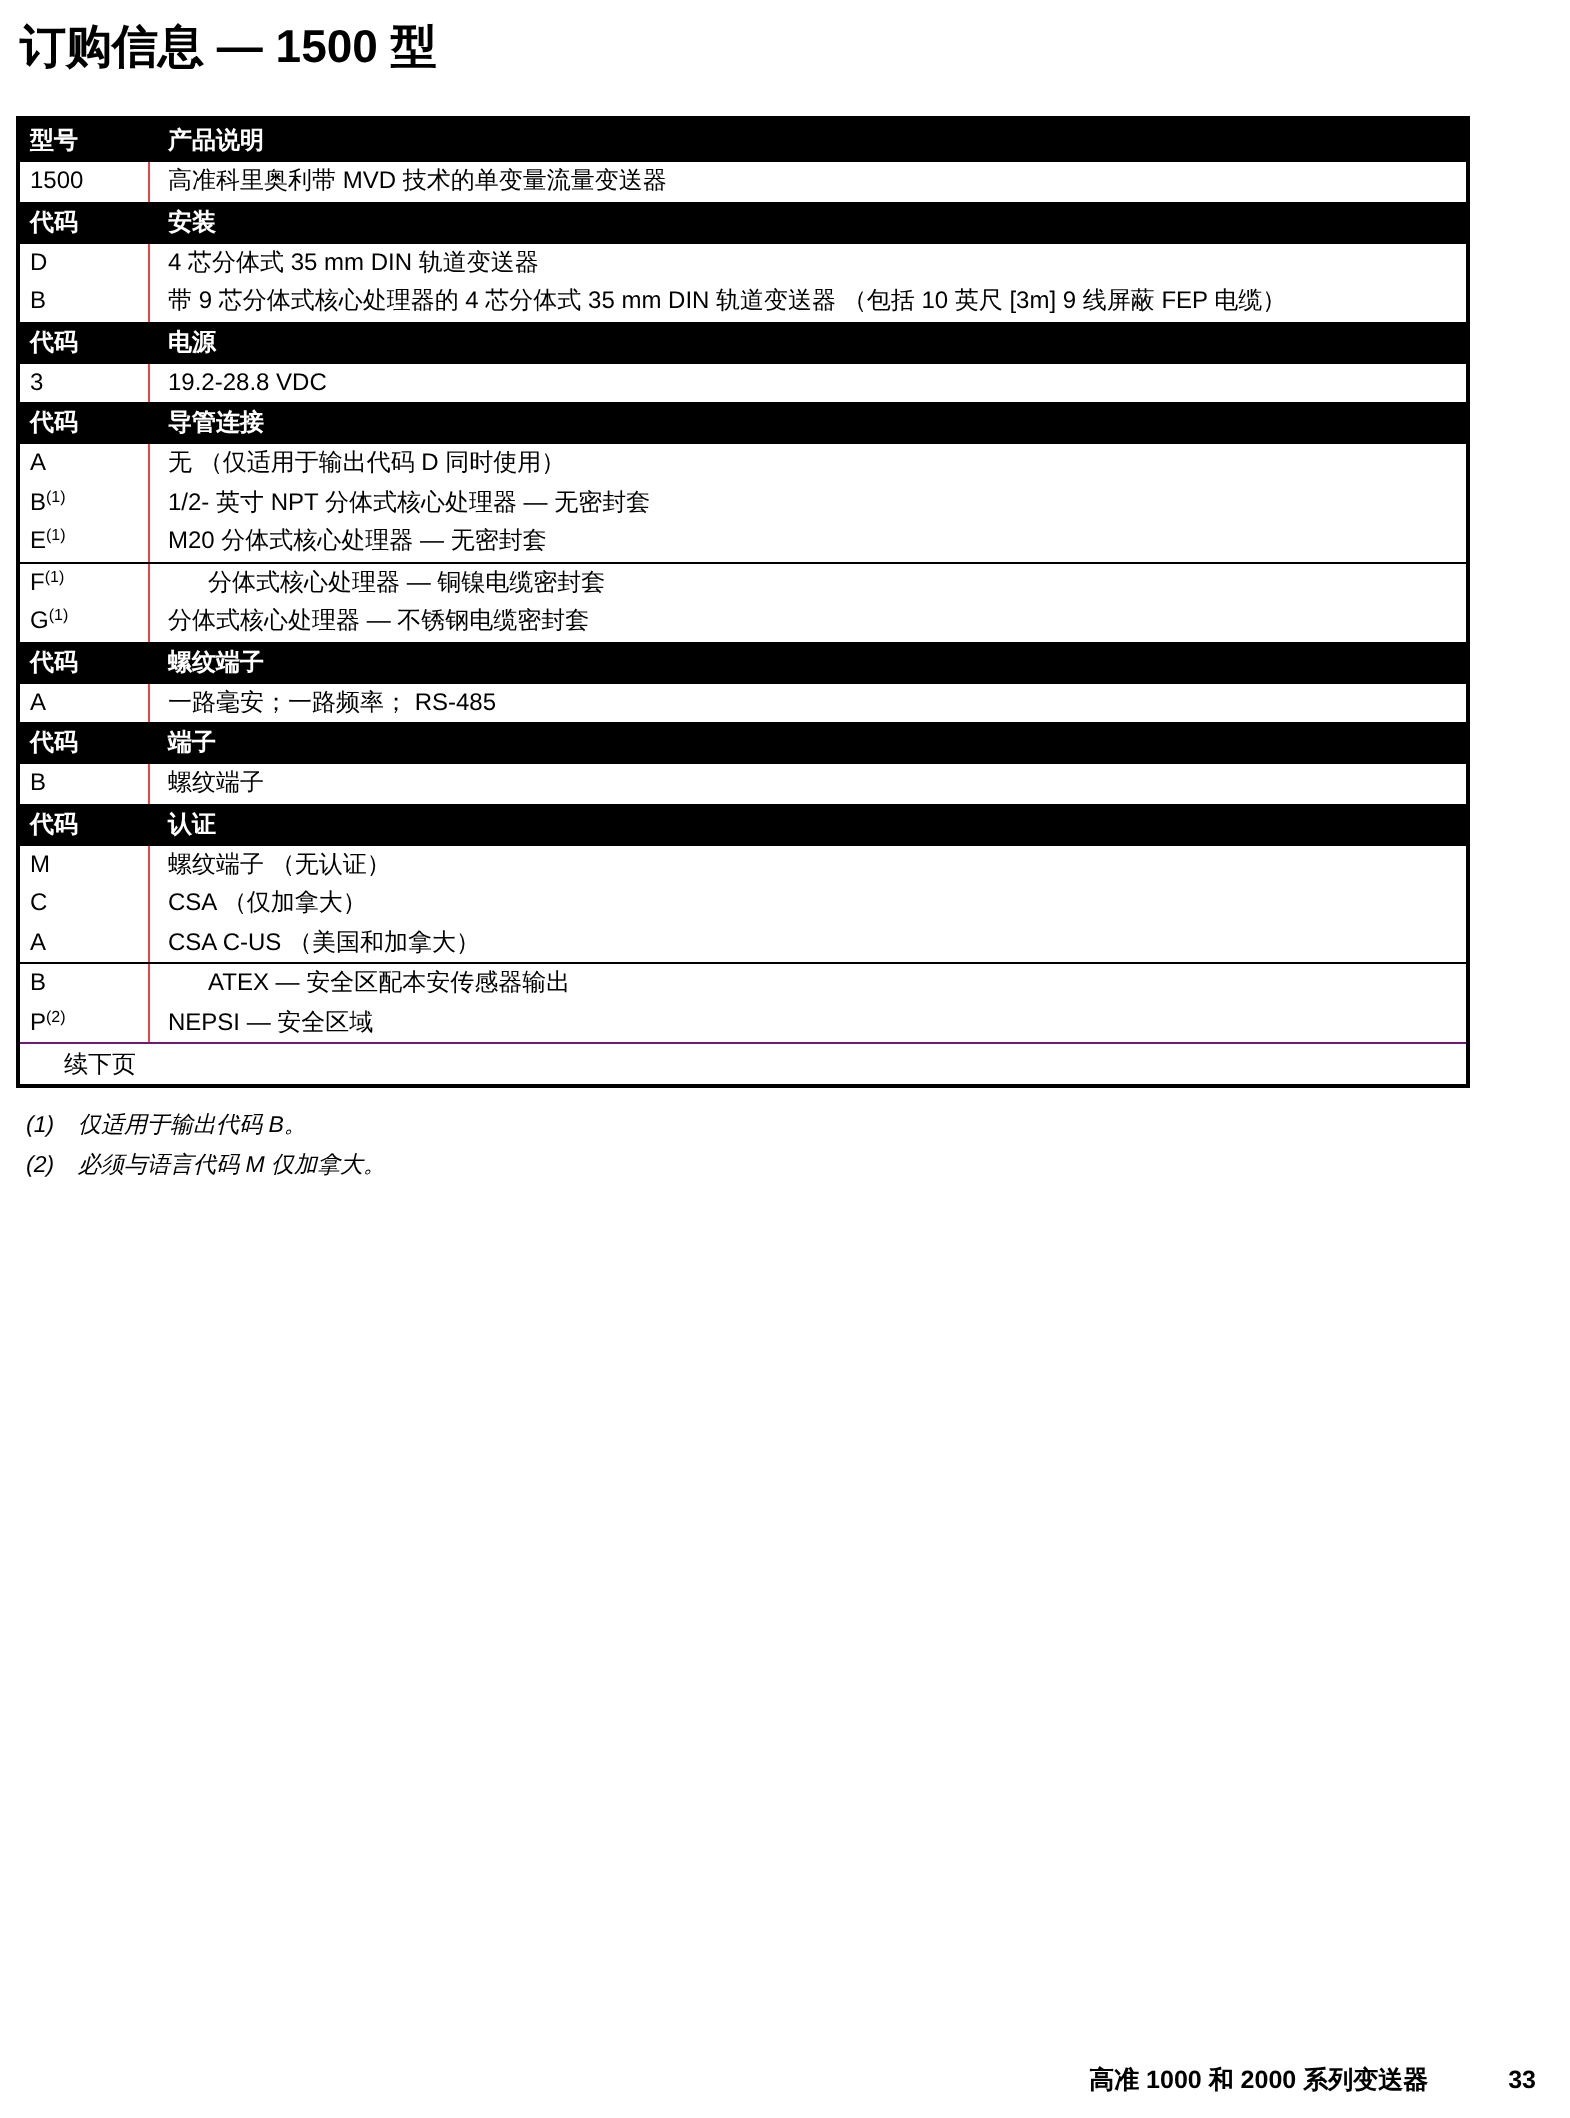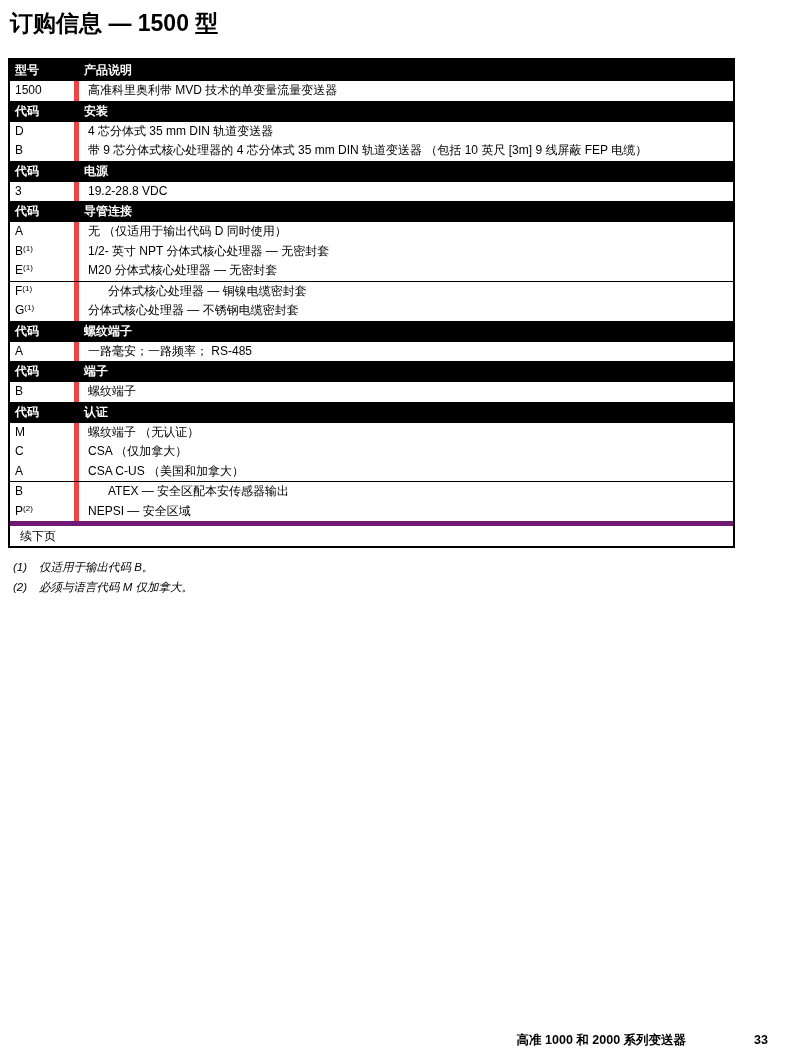--- a/index.html
+++ b/index.html
@@ -2,30 +2,30 @@
 <html><head>
 <meta charset="utf-8">
 <style>
   html,body{margin:0;padding:0;background:#fff;}
   .page{position:relative;width:785px;height:1059px;background:#ffffff;overflow:hidden;
         font-family:Liberation Sans, sans-serif;color:#000;}
   .title{margin:10px 0 0 10px;font-size:23px;font-weight:bold;line-height:26px;}
   .ordering-table{margin:22px 0 0 8px;width:727px;border:2px solid #000;box-sizing:border-box;}
   .tr{display:flex;height:19.5px;line-height:19.5px;font-size:12px;}
   .tr.head{height:21px;line-height:21px;background:#000;color:#fff;font-weight:bold;}
-  .td-code{width:59px;flex:none;padding-left:5px;border-right:5px solid #ef4444;box-sizing:content-box;}
+  .td-code{width:59px;flex:none;padding-left:5px;border-right:1px solid #ef4444;box-sizing:content-box;}
   .tr.head .td-code{border-right:1px solid #000;}
   .td-desc{flex:1;padding-left:9px;overflow:hidden;white-space:nowrap;}
   .gsep{border-top:1px solid #000;gap:20px;}
   sup{font-size:8px;line-height:0;vertical-align:4px;}
-  .cont-row{height:20px;line-height:20px;font-size:12px;border-top:5px solid #701a75;padding-left:10px;}
+  .cont-row{height:20px;line-height:20px;font-size:12px;border-top:1px solid #701a75;padding-left:22px;}
   .footnotes{margin:9px 0 0 13px;font-style:italic;font-size:11.5px;}
   .footnote{display:flex;line-height:20px;}
   .fn-marker{width:26px;flex:none;}
-  .footer{position:absolute;top:1032px;right:17px;display:flex;gap:68px;
+  .footer{position:absolute;top:1032px;right:17px;display:flex;gap:40px;
           font-size:12.5px;font-weight:bold;line-height:16px;}
 </style>
 </head>
 <body>
 
 <div class="page">
 
   <div class="title">订购信息 — 1500 型</div>
 
   <div class="ordering-table">

